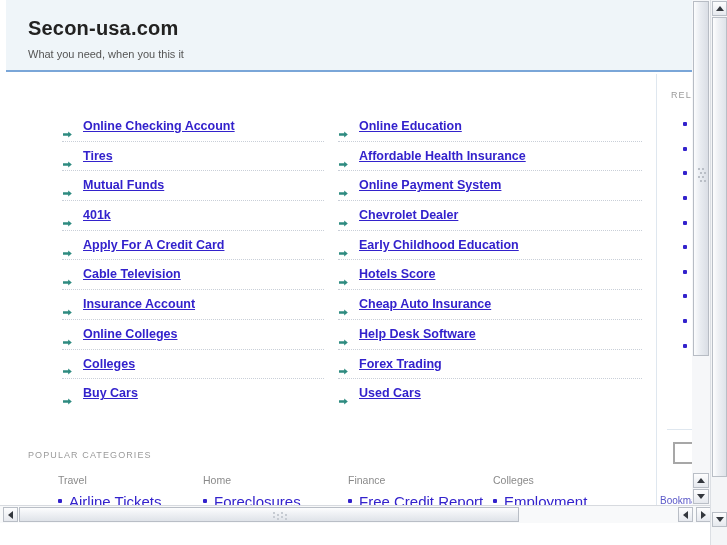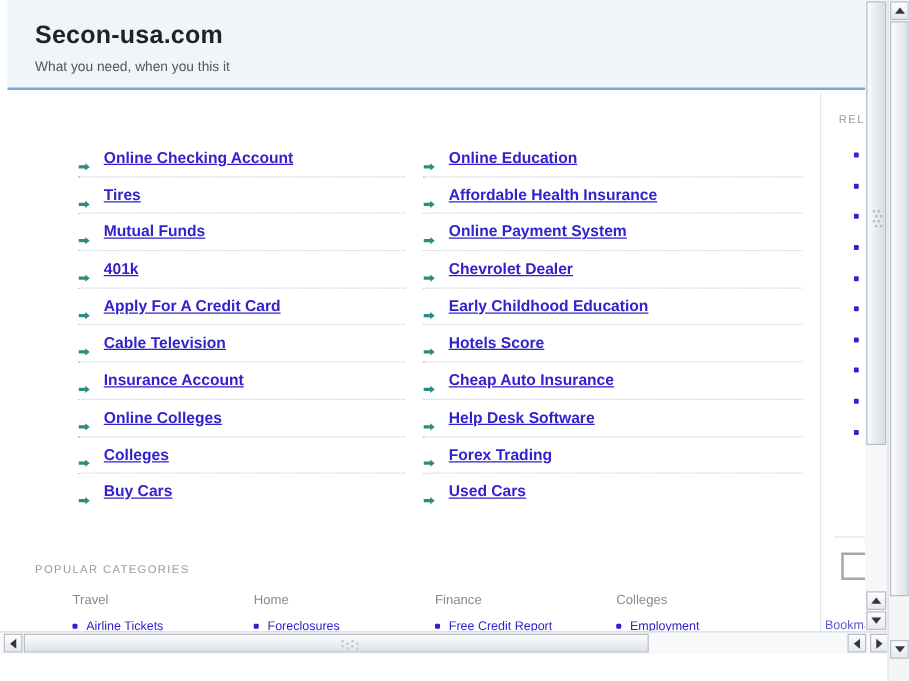--- a/index.html
+++ b/index.html
@@ -217,21 +217,21 @@
   .cat-item {
     display: flex;
     align-items: center;
     height: 16.5px;
     white-space: nowrap;
   }
   .cat-item .dot-icon { background: #3322cc; width: 4px; height: 4px; margin-right: 7px; }
   .cat-link {
     color: #3322cc;
     text-decoration: underline;
-    font-size: 10px;
+    font-size: 15px;
     cursor: pointer;
   }
 
   
   .sb-face {
     background: linear-gradient(to right, #ffffff 0%, #eceff3 35%, #e2e6ec 100%);
   }
 
   
   #vscroll-outer {

